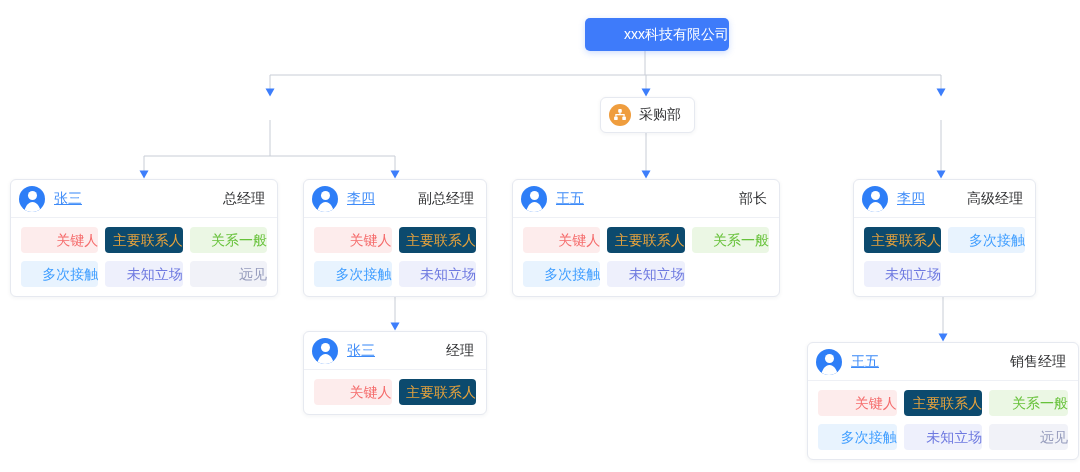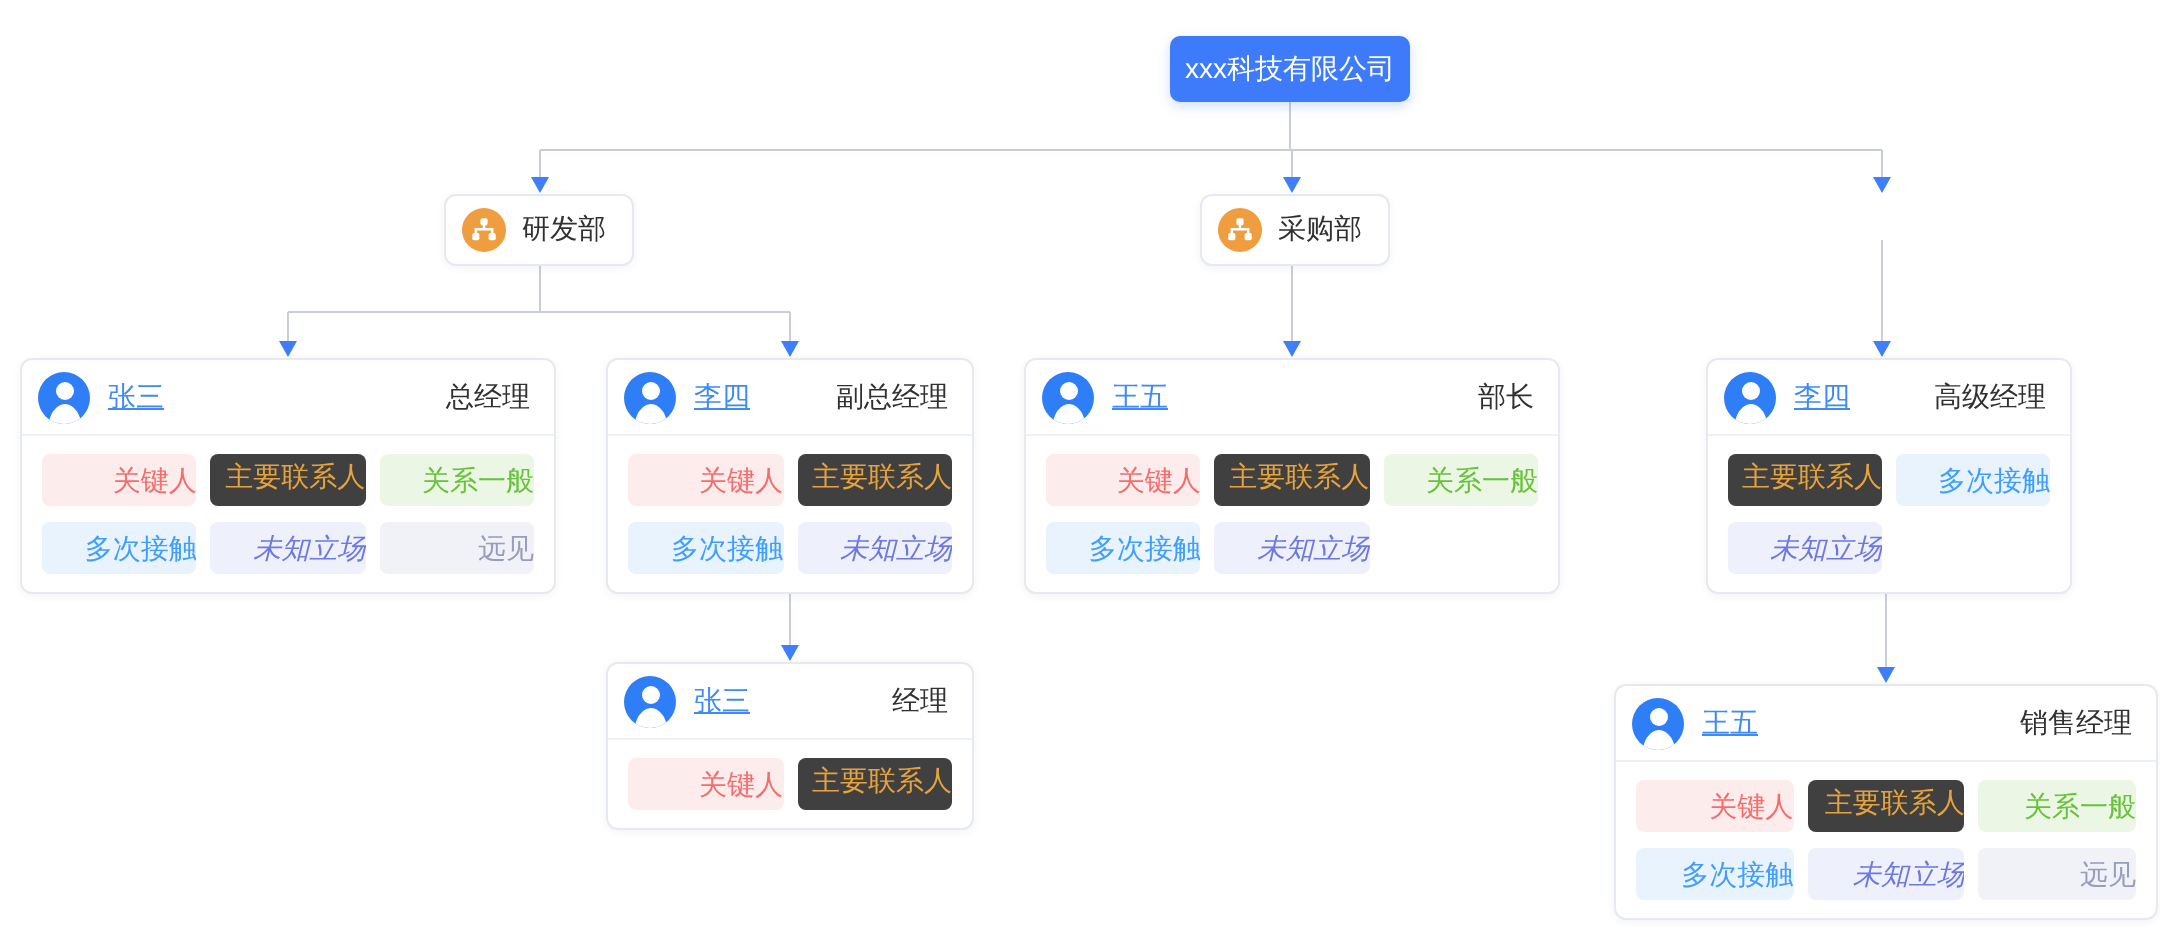--- a/index.html
+++ b/index.html
@@ -5,23 +5,23 @@
   * { margin:0; padding:0; box-sizing:border-box; }
   html,body { background:#fff; }
   body { font-family:"Liberation Sans", sans-serif; }
   .stage { position:relative; width:1080px; height:472px; background:#fff; overflow:hidden; }
 
   
   .connectors { position:absolute; left:0; top:0; z-index:0; }
 
   
   .root-node {
-    position:absolute; left:585px; top:18px; width:120px; height:33px; z-index:2;
+    position:absolute; left:585px; top:18px; width:144px; height:33px; z-index:2;
     background:#3e7bfa; border-radius:5px; color:#fff; font-size:14px;
-    display:flex; align-items:center; justify-content:center; cursor:pointer;
+    display:flex; align-items:center; justify-content:flex-end; cursor:pointer;
     box-shadow:0 2px 6px rgba(62,123,250,.25);
   }
 
   
   .dept {
     position:absolute; top:97px; height:36px; z-index:2;
     background:#fff; border:1px solid #e6e9f0; border-radius:6px;
     box-shadow:0 1px 4px rgba(31,45,61,.06);
     display:flex; align-items:center; gap:8px; padding:0 13px 0 8px; cursor:pointer;
   }
@@ -47,24 +47,24 @@
     border-radius:50% 50% 0 0 / 100% 100% 0 0; }
   .person-name { font-size:14px; color:#3e8bf8; white-space:nowrap;text-decoration:underline; }
   .person-title { margin-left:auto; font-size:14px; color:#303133; white-space:nowrap; }
 
   .card-tags { display:grid; grid-template-columns:repeat(3,1fr);
     gap:8px 7px; padding:9px 10px; }
   .card-tags--2 { grid-template-columns:repeat(2,1fr); }
   .tag { height:26px; line-height:26px; text-align:right;
     border-radius:4px; font-size:14px; white-space:nowrap; overflow:hidden; }
   .tag--danger  { color:#f56c6c; background:#fdecec; }
-  .tag--warning { color:#e6a23c; background:#404040;font-family:Liberation Serif, serif; }
+  .tag--warning { color:#e6a23c; background:#0c4a6e; }
   .tag--success { color:#67c23a; background:#ebf7e4; }
   .tag--primary { color:#409eff; background:#e8f3fe; }
-  .tag--purple  { color:#6e79e0; background:#eef0fc;font-style:italic; }
+  .tag--purple  { color:#6e79e0; background:#eef0fc; }
   .tag--info    { color:#979dbd; background:#f1f2f8; }
 </style>
 </head>
 <body>
 
 <div class="stage">
 
   <svg class="connectors" width="1080" height="472" viewBox="0 0 1080 472">
     <g stroke="#c8cdd6" stroke-width="1" fill="none">
       <path d="M645 40 V75"></path>
@@ -91,32 +91,20 @@
       <polygon points="936.5,170.5 945.5,170.5 941,178.5"></polygon>
       <polygon points="390.5,322.5 399.5,322.5 395,330.5"></polygon>
       <polygon points="938.5,333.5 947.5,333.5 943,341.5"></polygon>
     </g>
   </svg>
 
   <div class="root-node">
     <span>xxx科技有限公司</span>
   </div>
 
-  <div class="dept" style="left:222px;">
-    <svg class="dept-icon" viewBox="0 0 22 22">
-      <circle cx="11" cy="11" r="11" fill="#ef9d3e"></circle>
-      <path d="M11 8.6 V10.6 M6.9 12.6 V10.6 H15.1 V12.6" stroke="#fff" stroke-width="1.2" fill="none"></path>
-      <g fill="#fff">
-        <rect x="9.2" y="5.1" width="3.6" height="3.6" rx="0.9"></rect>
-        <rect x="5.1" y="12.5" width="3.6" height="3.6" rx="0.9"></rect>
-        <rect x="13.3" y="12.5" width="3.6" height="3.6" rx="0.9"></rect>
-      </g>
-    </svg>
-    <span class="dept-label">研发部</span>
-  </div>
 
   <div class="dept" style="left:600px;">
     <svg class="dept-icon" viewBox="0 0 22 22">
       <circle cx="11" cy="11" r="11" fill="#ef9d3e"></circle>
       <path d="M11 8.6 V10.6 M6.9 12.6 V10.6 H15.1 V12.6" stroke="#fff" stroke-width="1.2" fill="none"></path>
       <g fill="#fff">
         <rect x="9.2" y="5.1" width="3.6" height="3.6" rx="0.9"></rect>
         <rect x="5.1" y="12.5" width="3.6" height="3.6" rx="0.9"></rect>
         <rect x="13.3" y="12.5" width="3.6" height="3.6" rx="0.9"></rect>
       </g>

